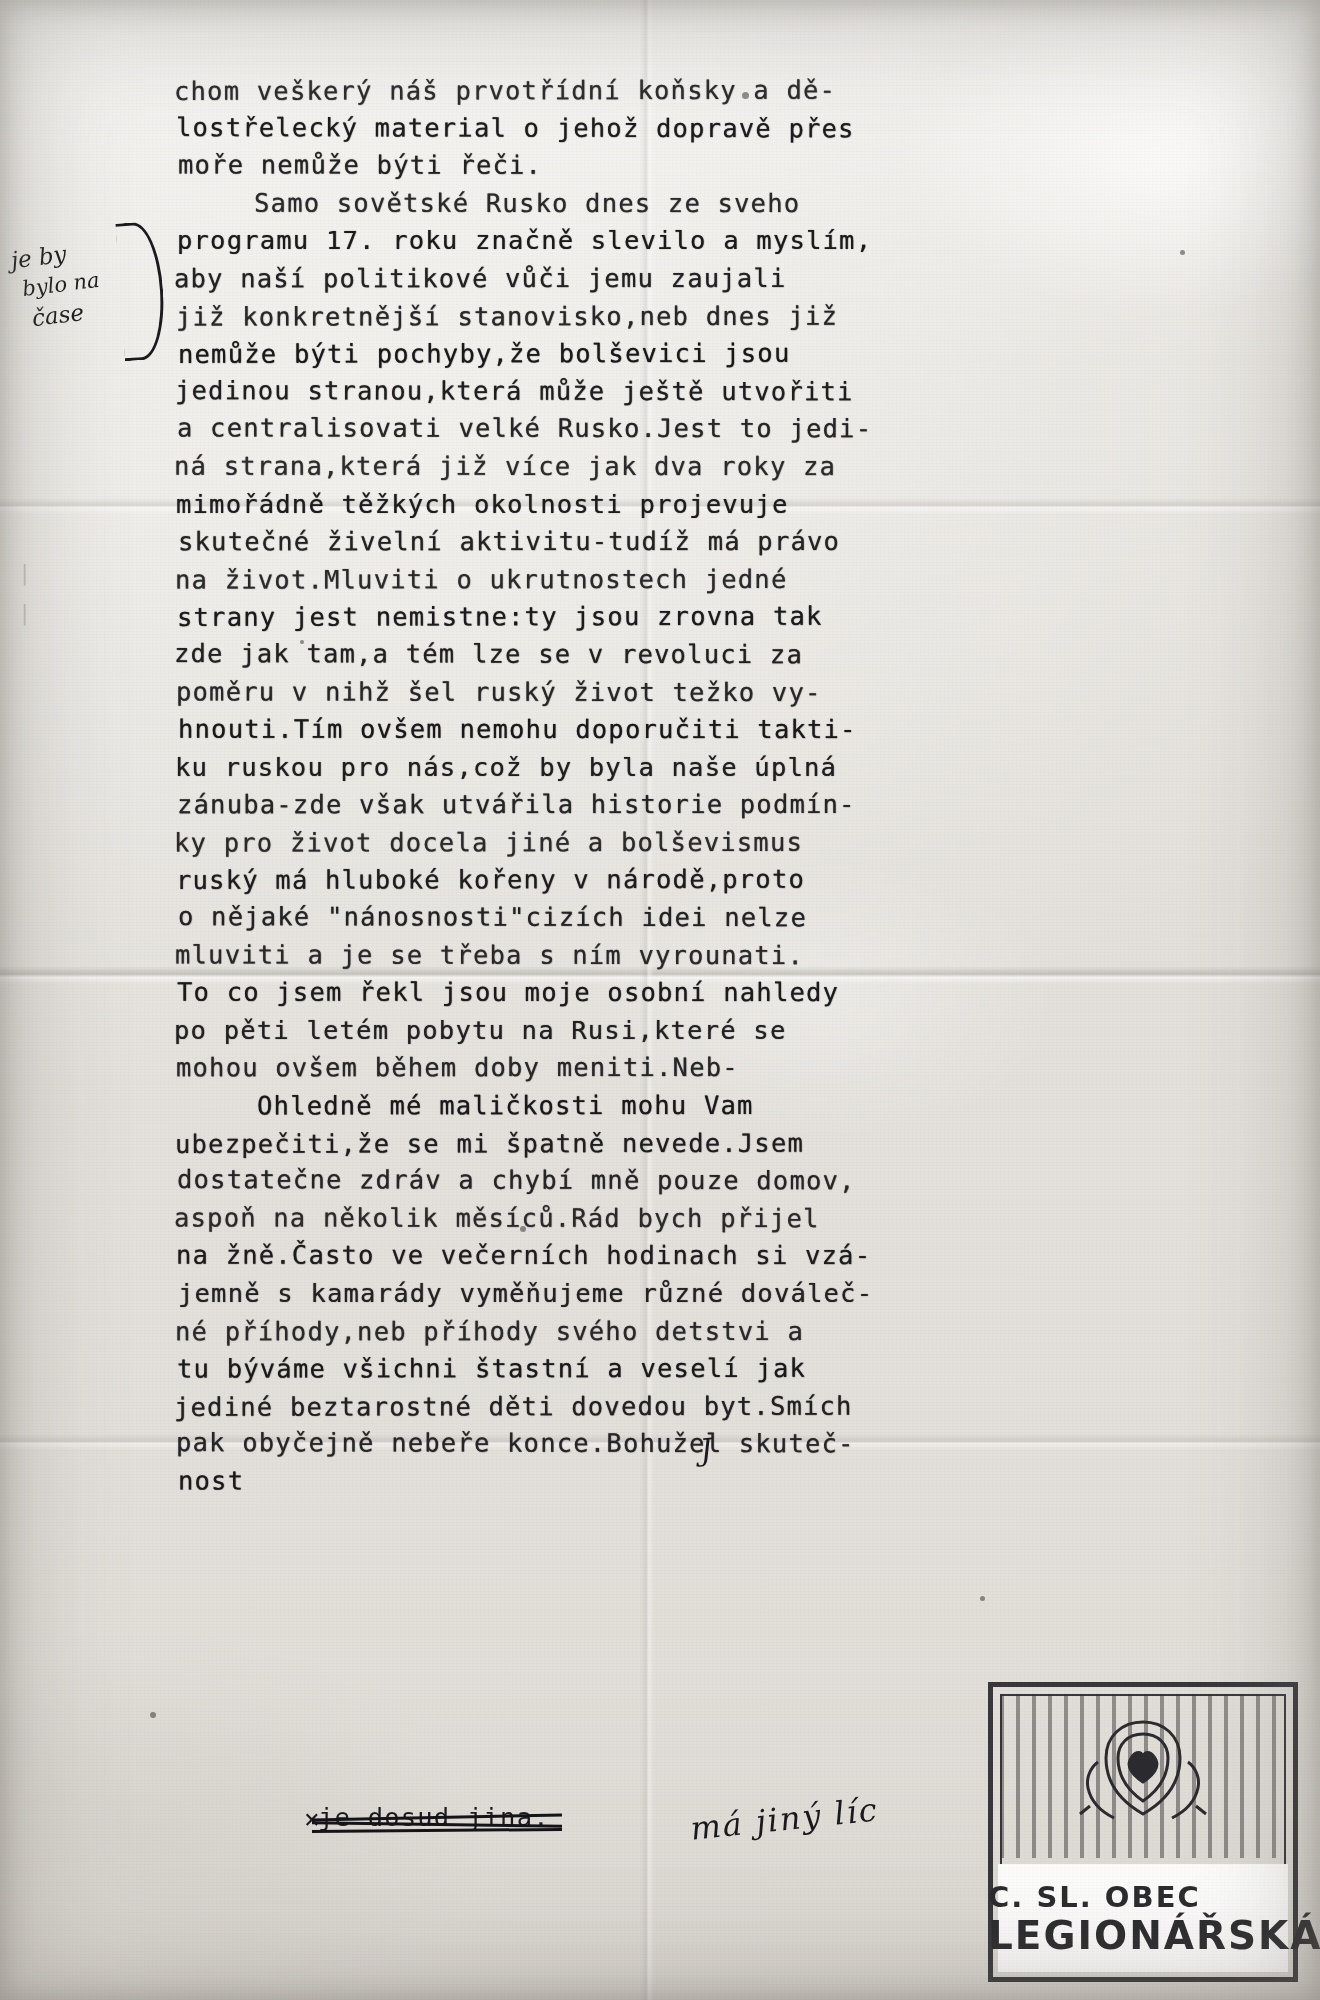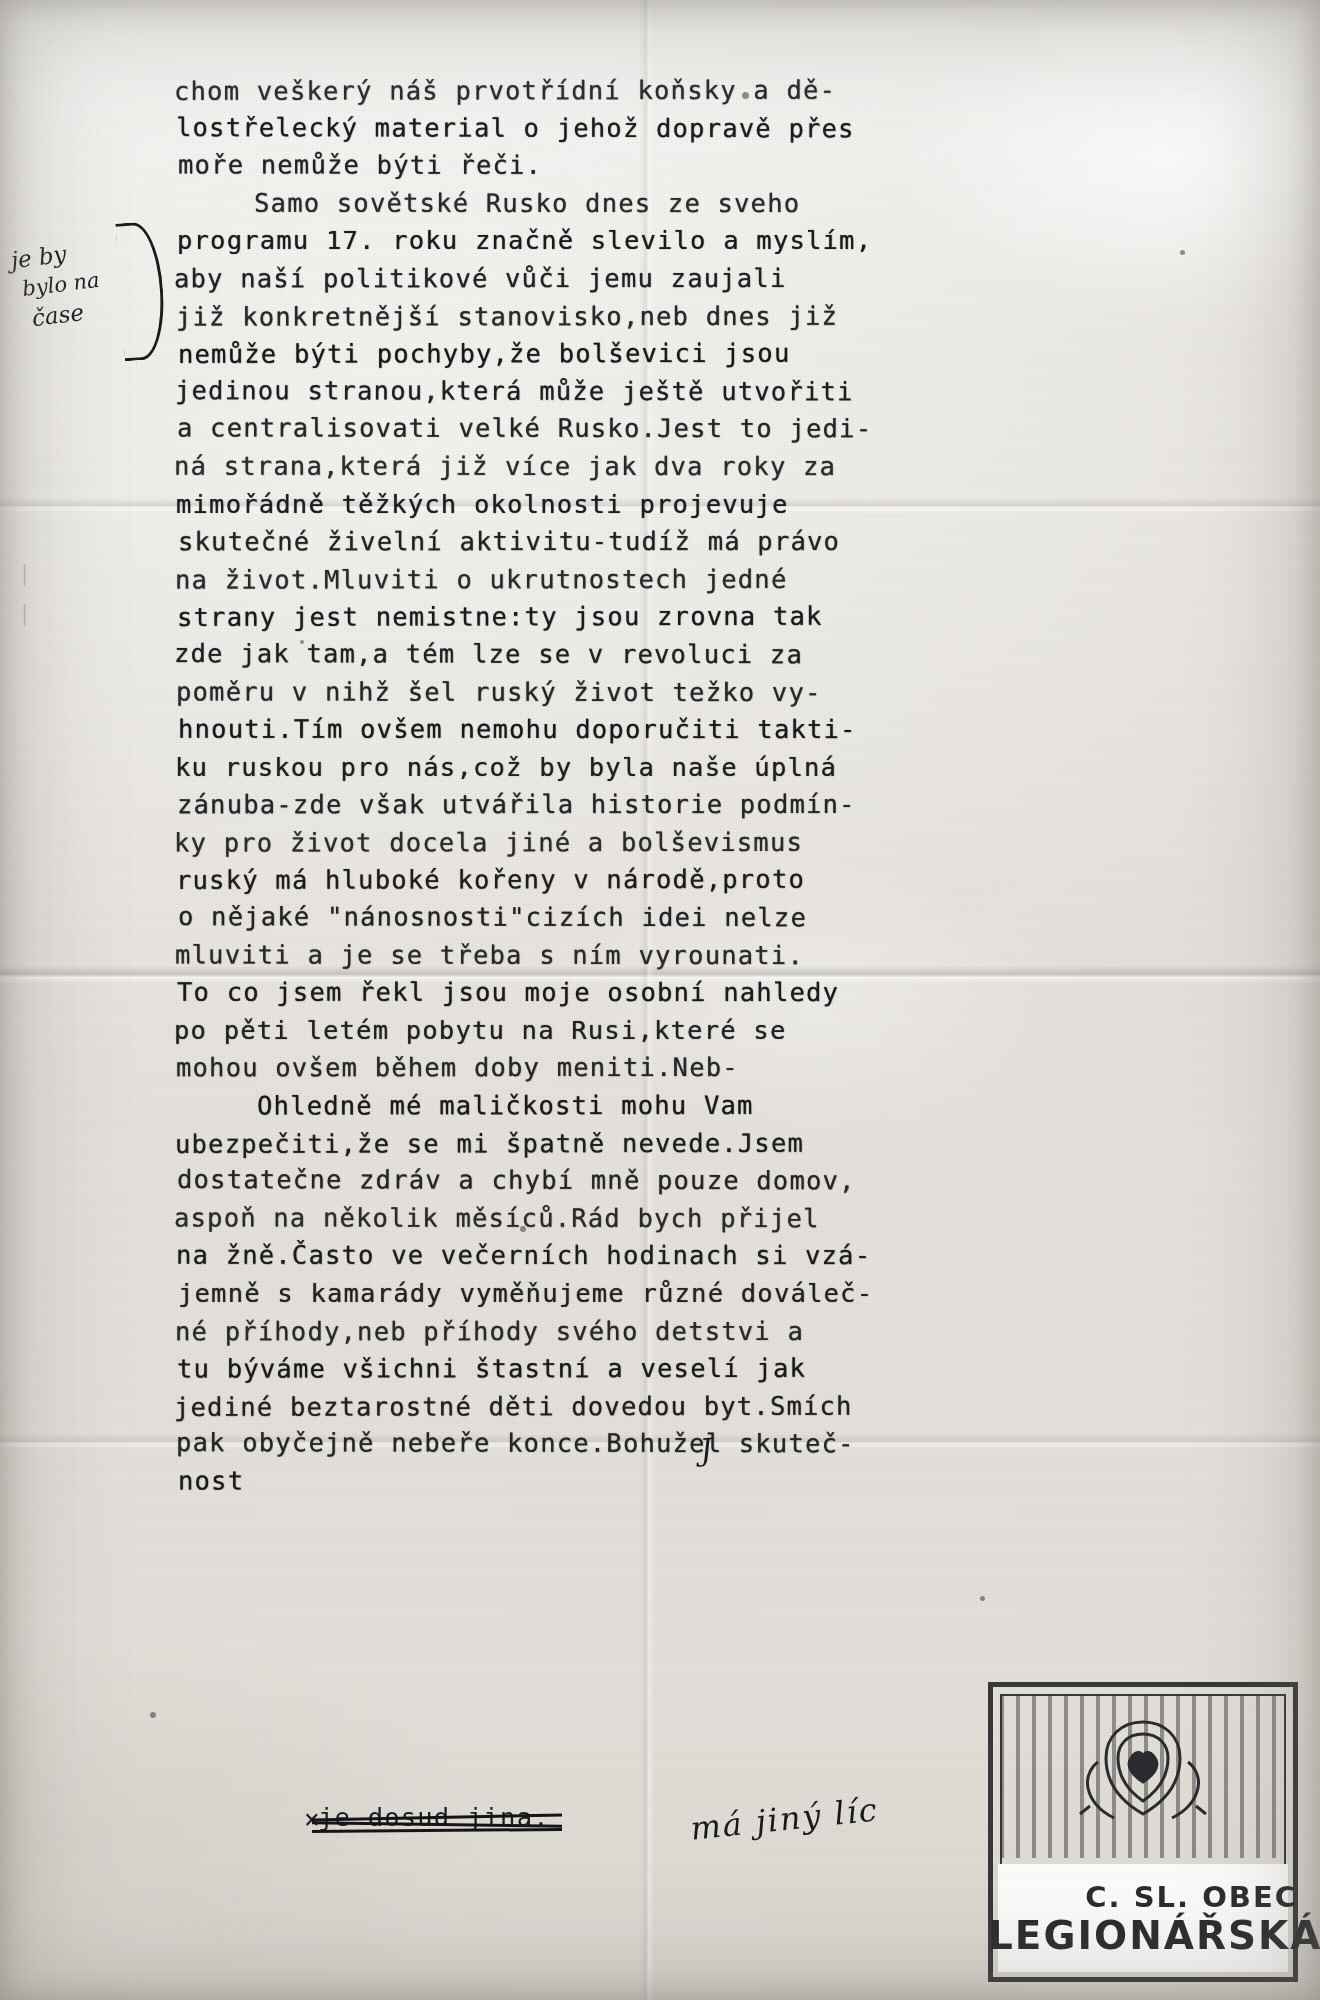--- a/index.html
+++ b/index.html
@@ -178,21 +178,21 @@
   #stamp .bar {
     position: absolute;
     left: 10px; right: 10px;
     bottom: 10px;
     height: 108px;
     background: #fff;
   }
   #stamp .txt {
     position: absolute;
     left: 0; right: 0;
-    text-align: right;
+    text-align: left;
     font-family: "DejaVu Sans", sans-serif;
     font-weight: bold;
     letter-spacing: 2px;
     color: #1d1d21;
   }
   #stamp .txt1 { bottom: 68px; font-size: 29px; }
   #stamp .txt2 { bottom: 24px; font-size: 39px; }
   #stamp .emblem {
     position: absolute;
     left: 50%;

